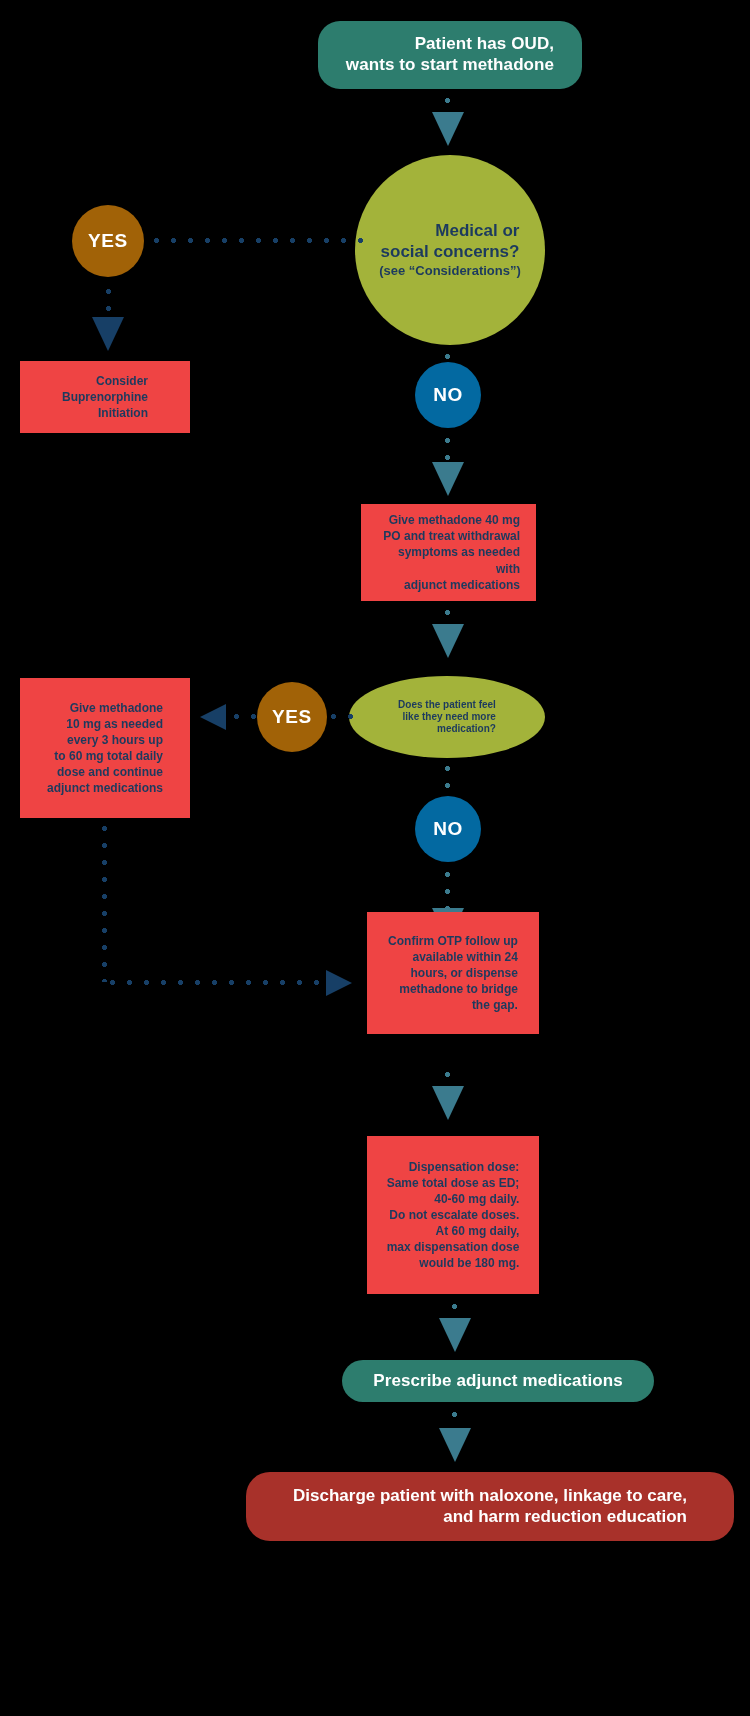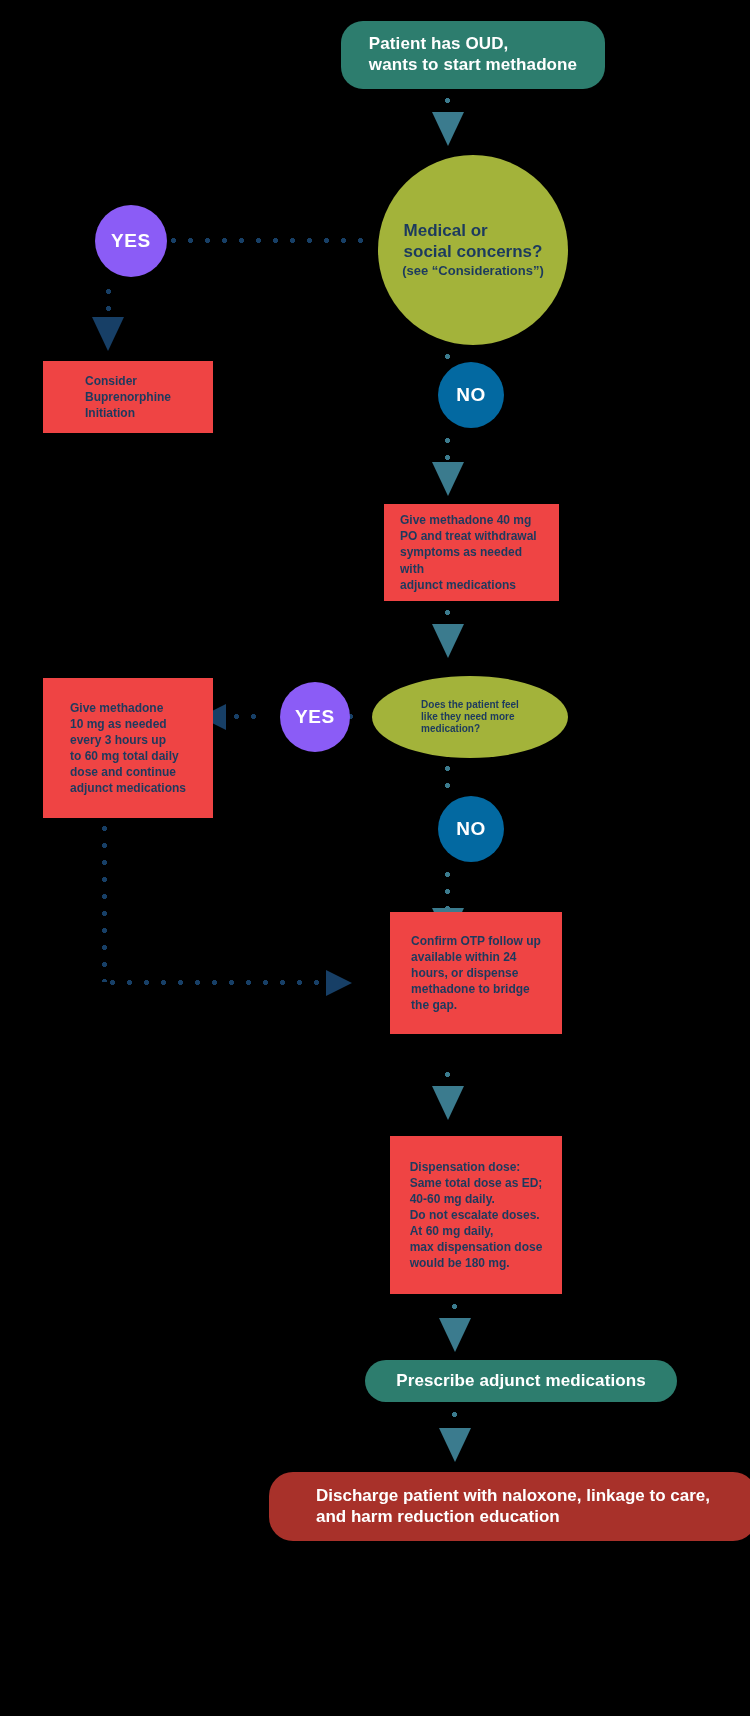--- a/index.html
+++ b/index.html
@@ -16,24 +16,23 @@
     height: 1716px;
     background: #000000;
     overflow: hidden;
   }
   .node {
     position: absolute;
     box-sizing: border-box;
     display: flex;
     align-items: center;
     justify-content: center;
-    text-align: left;
+    text-align: right;
     line-height: 1.22;
     white-space: pre-line;
-    margin-left: 23px;
   }
   
   .pill {
     background: #2d7d6e;
     color: #ffffff;
     border-radius: 22px;
     font-weight: bold;
     font-size: 17px;
     letter-spacing: .1px;
     padding: 6px 18px;
@@ -58,21 +57,21 @@
     font-weight: bold;
   }
   
   .badge {
     border-radius: 50%;
     color: #ffffff;
     font-weight: bold;
     font-size: 19px;
     letter-spacing: .6px;
   }
-  .badge-yes { background: #8b5cf6; }
+  .badge-yes { background: #a16207; }
   .badge-no  { background: #0369a1; }
   
   .box {
     background: #ef4444;
     color: #1c3a5e;
     font-weight: bold;
     font-size: 12px;
     padding: 8px 16px;
     line-height: 1.34;
   }

